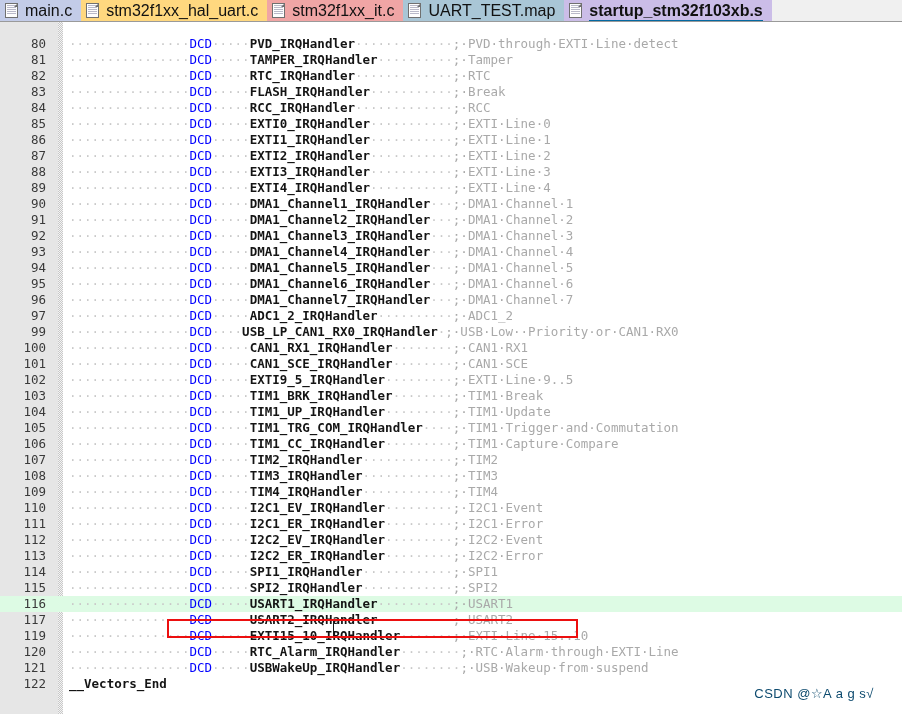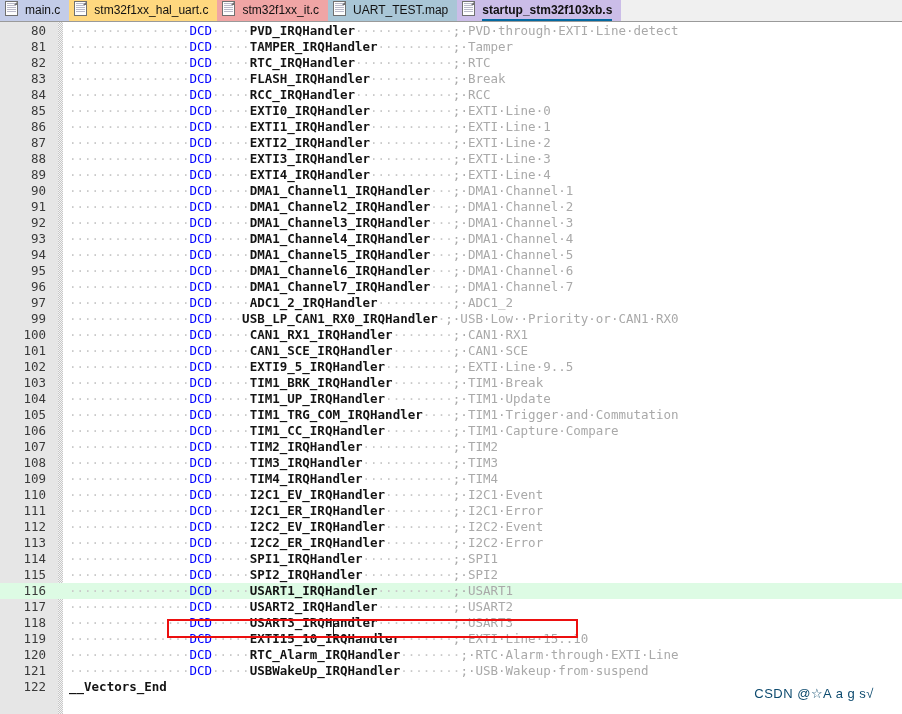--- a/index.html
+++ b/index.html
@@ -24,21 +24,21 @@
     white-space: nowrap;
     font-size: 0;
   }
   .tab {
     display: inline-block;
     height: 21px;
     line-height: 21px;
     position: relative;
     padding: 0 9px 0 5px;
     font-family: "Liberation Sans", sans-serif;
-    font-size: 12px;
+    font-size: 16px;
     color: #111;
     vertical-align: top;
     box-sizing: border-box;
   }
   .tab .tab-skew {
     position: absolute;
     left: -7px;
     top: 0;
     width: 12px;
     height: 21px;
@@ -102,21 +102,21 @@
     background-image:
       linear-gradient(45deg, #c8c8c8 25%, transparent 25%, transparent 75%, #c8c8c8 75%),
       linear-gradient(45deg, #c8c8c8 25%, transparent 25%, transparent 75%, #c8c8c8 75%);
     background-size: 2px 2px;
     background-position: 0 0, 1px 1px;
     background-color: #f4f4f4;
   }
   #code {
     position: relative;
     z-index: 2;
-    padding-top: 1px;
+    padding-top: 14px;
   }
   .line {
     position: relative;
     height: 16px;
     line-height: 16px;
     white-space: pre;
     font-family: "DejaVu Sans Mono", monospace;
     font-size: 12.5px;
   }
   .line.hl {
@@ -215,21 +215,20 @@
       <div class="line"><span class="ln">108</span><span class="content"><span class="ws">················</span><span class="kw">DCD</span><span class="ws">·····</span><span class="sym">TIM3_IRQHandler</span><span class="ws">············</span><span class="cmt">;·TIM3</span></span></div>
       <div class="line"><span class="ln">109</span><span class="content"><span class="ws">················</span><span class="kw">DCD</span><span class="ws">·····</span><span class="sym">TIM4_IRQHandler</span><span class="ws">············</span><span class="cmt">;·TIM4</span></span></div>
       <div class="line"><span class="ln">110</span><span class="content"><span class="ws">················</span><span class="kw">DCD</span><span class="ws">·····</span><span class="sym">I2C1_EV_IRQHandler</span><span class="ws">·········</span><span class="cmt">;·I2C1·Event</span></span></div>
       <div class="line"><span class="ln">111</span><span class="content"><span class="ws">················</span><span class="kw">DCD</span><span class="ws">·····</span><span class="sym">I2C1_ER_IRQHandler</span><span class="ws">·········</span><span class="cmt">;·I2C1·Error</span></span></div>
       <div class="line"><span class="ln">112</span><span class="content"><span class="ws">················</span><span class="kw">DCD</span><span class="ws">·····</span><span class="sym">I2C2_EV_IRQHandler</span><span class="ws">·········</span><span class="cmt">;·I2C2·Event</span></span></div>
       <div class="line"><span class="ln">113</span><span class="content"><span class="ws">················</span><span class="kw">DCD</span><span class="ws">·····</span><span class="sym">I2C2_ER_IRQHandler</span><span class="ws">·········</span><span class="cmt">;·I2C2·Error</span></span></div>
       <div class="line"><span class="ln">114</span><span class="content"><span class="ws">················</span><span class="kw">DCD</span><span class="ws">·····</span><span class="sym">SPI1_IRQHandler</span><span class="ws">············</span><span class="cmt">;·SPI1</span></span></div>
       <div class="line"><span class="ln">115</span><span class="content"><span class="ws">················</span><span class="kw">DCD</span><span class="ws">·····</span><span class="sym">SPI2_IRQHandler</span><span class="ws">············</span><span class="cmt">;·SPI2</span></span></div>
       <div class="line hl"><span class="ln">116</span><span class="content"><span class="ws">················</span><span class="kw">DCD</span><span class="ws">·····</span><span class="sym">USART1_IRQHandler</span><span class="ws">··········</span><span class="cmt">;·USART1</span></span></div>
       <div class="line"><span class="ln">117</span><span class="content"><span class="ws">················</span><span class="kw">DCD</span><span class="ws">·····</span><span class="sym">USART2_IRQHandler</span><span class="ws">··········</span><span class="cmt">;·USART2</span></span></div>
-      <div class="line"><span class="ln">118</span><span class="content"><span class="ws">················</span><span class="kw">DCD</span><span class="ws">·····</span><span class="sym">USART3_IRQHandler</span><span class="ws">··········</span><span class="cmt">;·USART3</span></span></div>
       <div class="line"><span class="ln">119</span><span class="content"><span class="ws">················</span><span class="kw">DCD</span><span class="ws">·····</span><span class="sym">EXTI15_10_IRQHandler</span><span class="ws">·······</span><span class="cmt">;·EXTI·Line·15..10</span></span></div>
       <div class="line"><span class="ln">120</span><span class="content"><span class="ws">················</span><span class="kw">DCD</span><span class="ws">·····</span><span class="sym">RTC_Alarm_IRQHandler</span><span class="ws">········</span><span class="cmt">;·RTC·Alarm·through·EXTI·Line</span></span></div>
       <div class="line"><span class="ln">121</span><span class="content"><span class="ws">················</span><span class="kw">DCD</span><span class="ws">·····</span><span class="sym">USBWakeUp_IRQHandler</span><span class="ws">········</span><span class="cmt">;·USB·Wakeup·from·suspend</span></span></div>
       <div class="line"><span class="ln">122</span><span class="content"><span class="sym">__Vectors_End</span></span></div>
     </div>
   <div id="redbox"></div>
   <div id="caret"></div>
   <div id="watermark">CSDN @☆A a g s√</div>
 </div>
 

